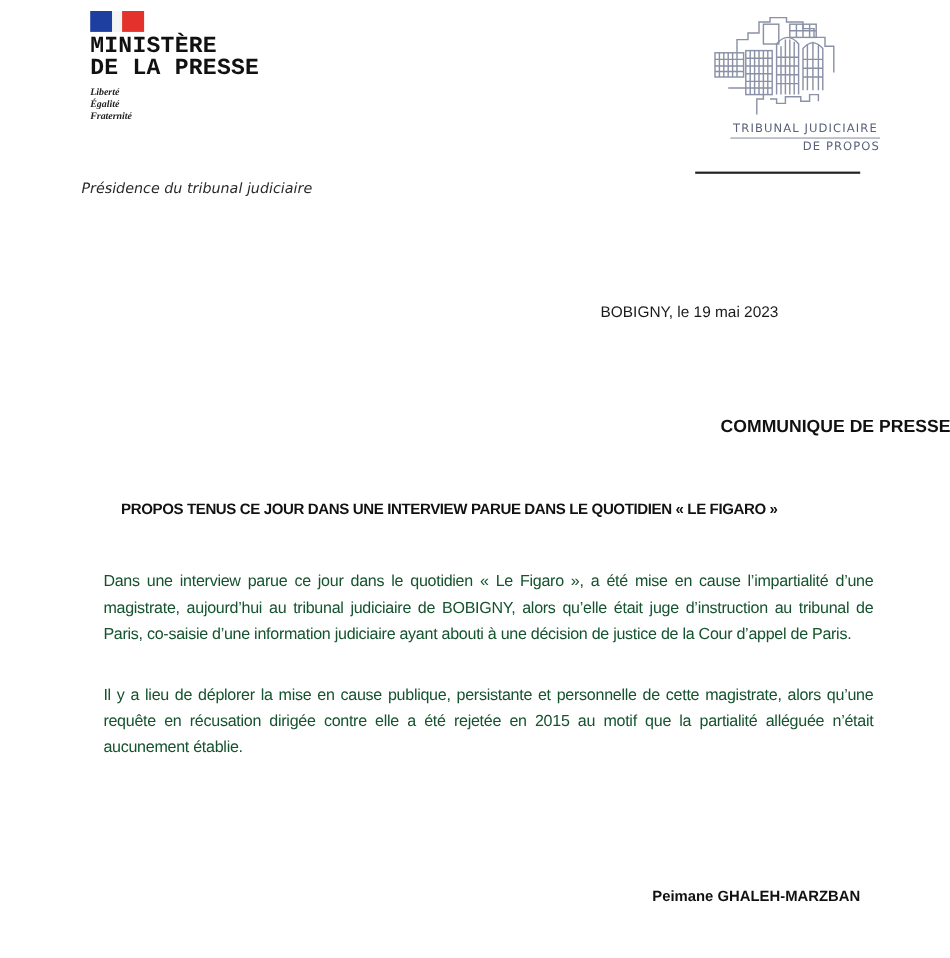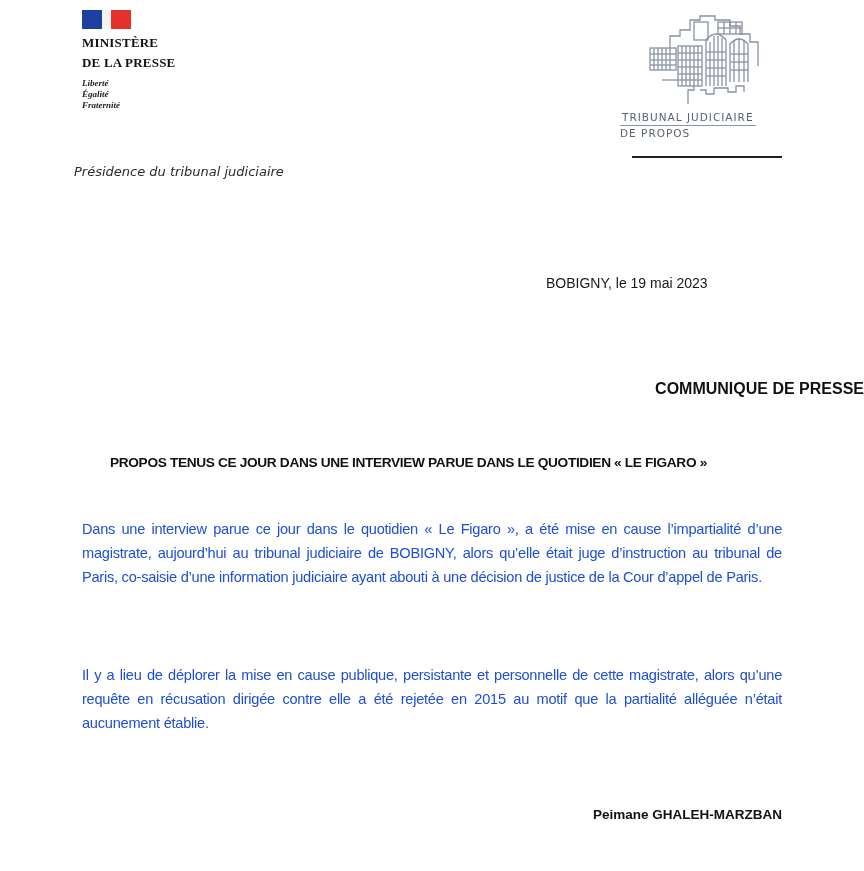--- a/index.html
+++ b/index.html
@@ -3,34 +3,34 @@
 <meta charset="utf-8">
 <style>
   html, body { margin:0; padding:0; background:#ffffff; }
   body { width:864px; height:871px; position:relative; overflow:hidden; font-family:"Liberation Sans", sans-serif; color:#1a1a1a; }
   .abs { position:absolute; }
   
   .flag { left:82px; top:10px; width:49px; height:19px; }
   .flag .blue { position:absolute; left:0; top:0; width:20px; height:19px; background:#1f3fa0; }
   .flag .white { position:absolute; left:20px; top:0; width:9px; height:19px; background:#f4f4f4; }
   .flag .red { position:absolute; left:29px; top:0; width:20px; height:19px; background:#e4312b; }
-  .ministry-title { left:82px; top:33px; font-family:Liberation Serif, serif; font-weight:bold; font-size:13px; line-height:20px; letter-spacing:0.2px; color:#111; }
+  .ministry-title { left:82px; top:33px; font-family:Liberation Mono, monospace; font-weight:bold; font-size:21px; line-height:20px; letter-spacing:0.2px; color:#111; }
   .motto { left:82px; top:78px; font-family:Liberation Serif, serif; font-style:italic; font-weight:bold; font-size:9px; line-height:11px; color:#222; }
   .presidence { left:74px; top:164px; font-family:"DejaVu Sans", sans-serif; font-style:italic; font-size:13px; color:#2a2a2a; }
   
   .tj-logo { left:640px; top:8px; width:150px; height:100px; }
-  .tj-name { left:620px; top:110px; width:180px; text-align:left; font-family:"DejaVu Sans", sans-serif; font-size:10.5px; letter-spacing:1px; color:#59617a; line-height:14px; }
+  .tj-name { left:620px; top:110px; width:180px; text-align:right; font-family:"DejaVu Sans", sans-serif; font-size:10.5px; letter-spacing:1px; color:#59617a; line-height:14px; }
   .tj-name .line1 { display:inline-block; border-bottom:1px solid #8c93a6; padding:0 2px 1px 2px; }
   .tj-rule { left:632px; top:156px; width:150px; height:2px; background:#222; }
   .date { left:546px; top:275px; font-size:14px; color:#1a1a1a; }
   .title { left:0; width:864px; top:380px; text-align:right; font-weight:bold; font-size:16px; color:#111; }
   .subject { left:82px; top:455px; font-weight:bold; font-size:13.7px; color:#111; letter-spacing:-0.35px;padding-left:28px; }
-  .para { left:82px; width:700px; font-size:14.6px; line-height:24px; text-align:justify; color:#1d4ed8; letter-spacing:-0.25px; }
+  .para { left:94px; width:700px; font-size:14.6px; line-height:24px; text-align:justify; color:#14532d; letter-spacing:-0.25px; }
   .p1 { top:517px; }
-  .p2 { top:620px;margin-top:43px; }
+  .p2 { top:620px; }
   .signature { right:82px; top:807px; font-weight:bold; font-size:13.5px; color:#111; }
 </style>
 </head>
 <body>
 
 <div class="abs flag">
   <div class="blue"></div>
   <div class="white"></div>
   <div class="red"></div>
 </div>

